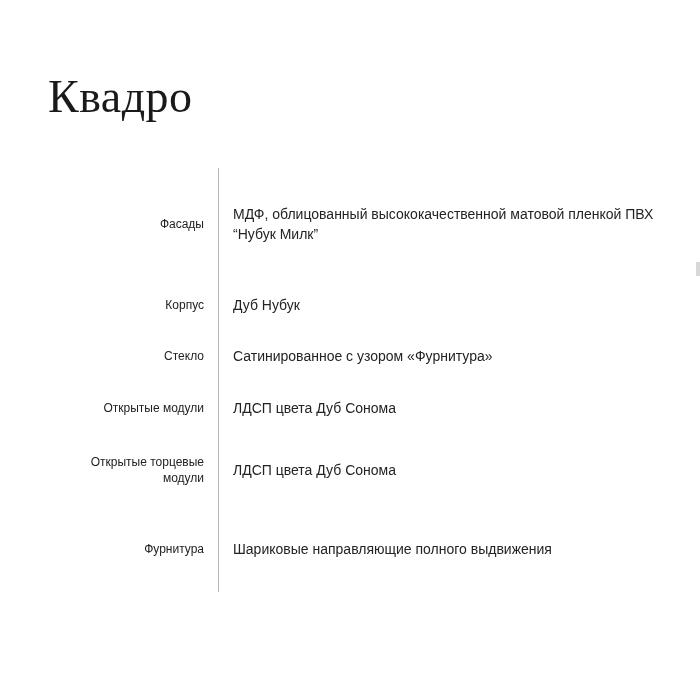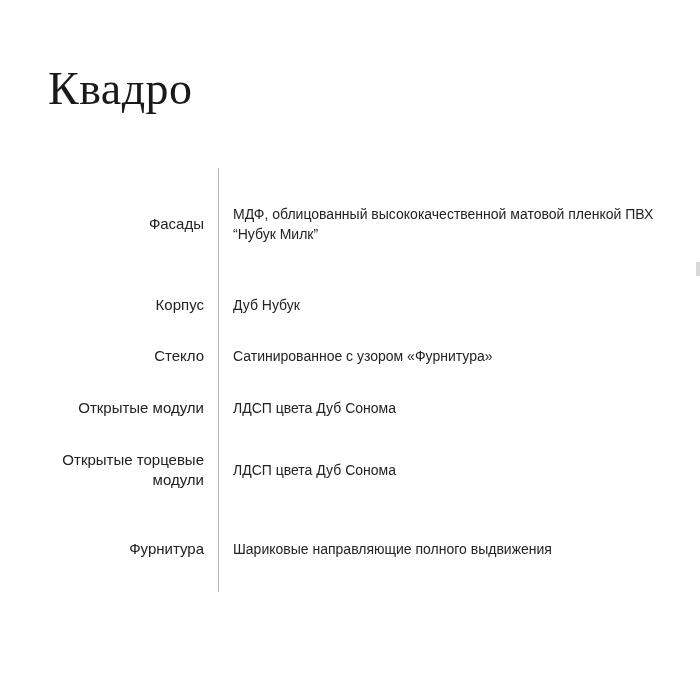--- a/index.html
+++ b/index.html
@@ -16,21 +16,21 @@
   }
   .page {
     position: relative;
     width: 700px;
     height: 700px;
     box-sizing: border-box;
   }
   .title {
     position: absolute;
     left: 48px;
-    top: 64px;
+    top: 72px;
     font-family: "Liberation Serif", serif;
     font-size: 46px;
     line-height: 1.1;
     font-weight: 400;
     color: #1a1a1a;
     letter-spacing: 0.5px;
   }
   .spec {
     position: absolute;
     left: 48px;
@@ -42,21 +42,21 @@
     align-items: center;
     width: 100%;
     box-sizing: border-box;
   }
   .spec-label {
     width: 170px;
     flex: 0 0 170px;
     text-align: right;
     padding-right: 14px;
     box-sizing: border-box;
-    font-size: 15px;
+    font-size: 12px;
     line-height: 1.35;
     color: #222222;
   }
   .spec-rule {
     flex: 0 0 1px;
     align-self: stretch;
     background: #b9b9b9;
     width: 1px;
   }
   .spec-values {

